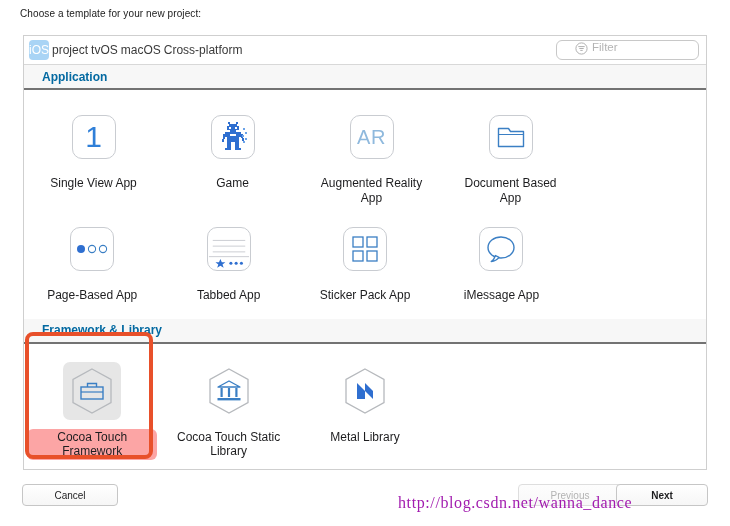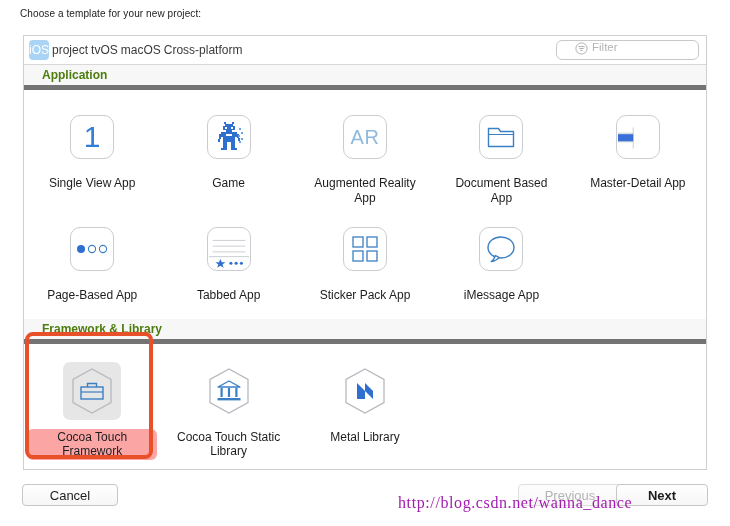--- a/index.html
+++ b/index.html
@@ -81,27 +81,27 @@
   .filter-placeholder {
     font-size: 11.5px;
     color: #b4b4b4;
     margin-left: 4px;
   }
 
   
   .section-header {
     height: 25px;
     background: #f7f7f7;
-    border-bottom: 5px solid #737373;
+    border-bottom: 2px solid #737373;
     display: flex;
     align-items: center;
     padding-left: 18px;
     font-size: 12px;
     font-weight: bold;
-    color: #4d7c0f;
+    color: #0369a1;
     box-sizing: border-box;
   }
   .section-body {
     background: #ffffff;
     padding-top: 10px;
   }
 
   
   .tpl-row {
     display: flex;
@@ -184,21 +184,21 @@
     z-index: 40;
   }
 
   
   .btn {
     position: absolute;
     height: 22px;
     border: 1px solid #c6c6c6;
     border-radius: 4px;
     background: linear-gradient(#ffffff, #f6f6f6);
-    font-size: 13px;
+    font-size: 10px;
     color: #1d1d1f;
     display: flex;
     align-items: center;
     justify-content: center;
     box-sizing: border-box;
     cursor: default;
   }
   .btn-cancel { left: 22px; top: 484px; width: 96px; }
   .btn-previous {
     right: 108px; top: 484px; width: 104px;
@@ -316,33 +316,20 @@
           <div class="app-frame">
             <svg width="28" height="24" viewBox="0 0 28 24">
               <path d="M1.5 6.5 V21.5 H26.5 V6.5 H13.5 L11.5 3.5 H1.5 Z" fill="none" stroke="#3b7fc4" stroke-width="1.4" stroke-linejoin="round"></path>
               <line x1="1.5" y1="9.5" x2="26.5" y2="9.5" stroke="#3b7fc4" stroke-width="1.2"></line>
             </svg>
           </div>
         </div>
         <div class="tpl-label">Document Based App</div>
       </div>
 
-      <div class="tpl-cell">
-        <div class="tpl-icon-wrap">
-          <div class="app-frame">
-            <svg width="44" height="44" viewBox="0 0 44 44">
-              <line x1="17" y1="12" x2="17" y2="34" stroke="#c9ccd1" stroke-width="1"></line>
-              <line x1="1" y1="18" x2="17" y2="18" stroke="#c9ccd1" stroke-width="1"></line>
-              <line x1="1" y1="27" x2="17" y2="27" stroke="#c9ccd1" stroke-width="1"></line>
-              <rect x="1" y="19" width="16" height="7.5" fill="#3a6fd8"></rect>
-            </svg>
-          </div>
-        </div>
-        <div class="tpl-label">Master-Detail App</div>
-      </div>
 
     </div>
 
     <div class="tpl-row">
 
       <div class="tpl-cell">
         <div class="tpl-icon-wrap">
           <div class="app-frame">
             <svg width="34" height="12" viewBox="0 0 34 12">
               <circle cx="6" cy="6" r="4" fill="#2f6fd0"></circle>

